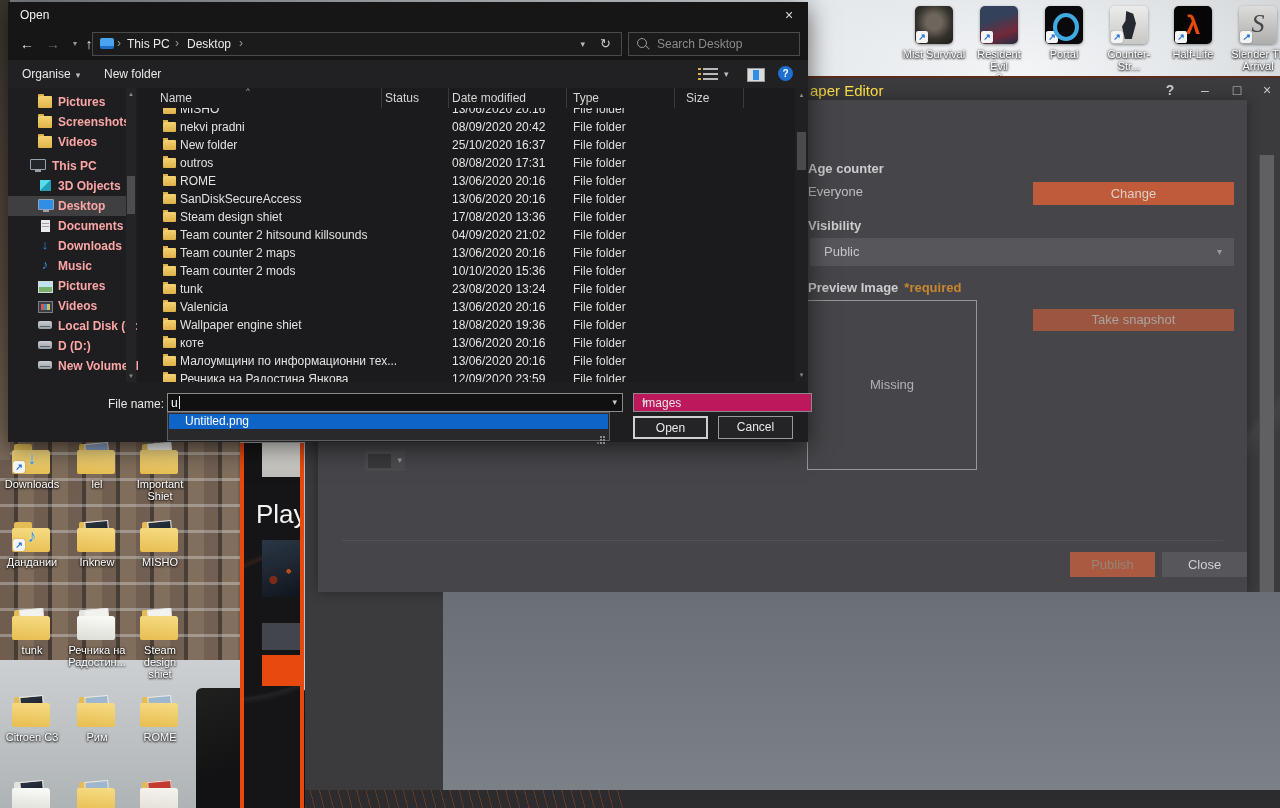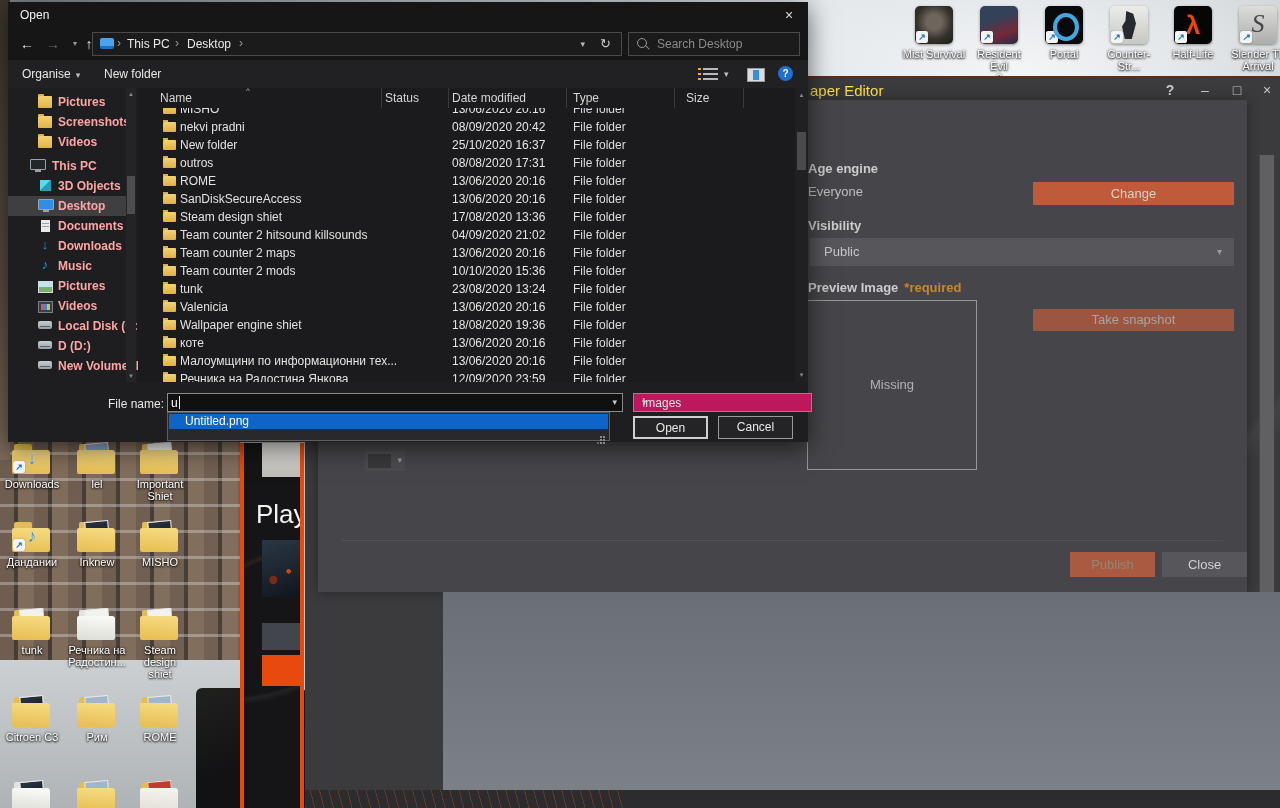--- a/index.html
+++ b/index.html
@@ -326,21 +326,21 @@
     <div class="ed-web"></div>
     <div class="ed-topline"></div>
     <div class="ed-titlebar">
       <span class="ed-title">aper Editor</span>
       <span class="ed-chrome" style="left:852px;font-weight:bold">?</span>
       <span class="ed-chrome" style="left:887px">–</span>
       <span class="ed-chrome" style="left:919px">□</span>
       <span class="ed-chrome" style="left:949px">×</span>
     </div>
     <div class="ed-modal">
-      <span class="ed-label" style="left:490px;top:61px">Age engine</span>
+      <span class="ed-label" style="left:490px;top:61px">Age counter</span>
       <span class="ed-value" style="left:490px;top:84px">Everyone</span>
       <div class="ed-btn b-change">Change</div>
       <span class="ed-label" style="left:490px;top:118px">Visibility</span>
       <div class="ed-select">
         <span>Public</span>
         <span class="sel-caret">▾</span>
       </div>
       <span class="ed-label" style="left:490px;top:180px"><span>Preview Image</span><span class="ed-required">*required</span></span>
       <div class="preview-box">
         <div class="preview-missing">Missing</div>

